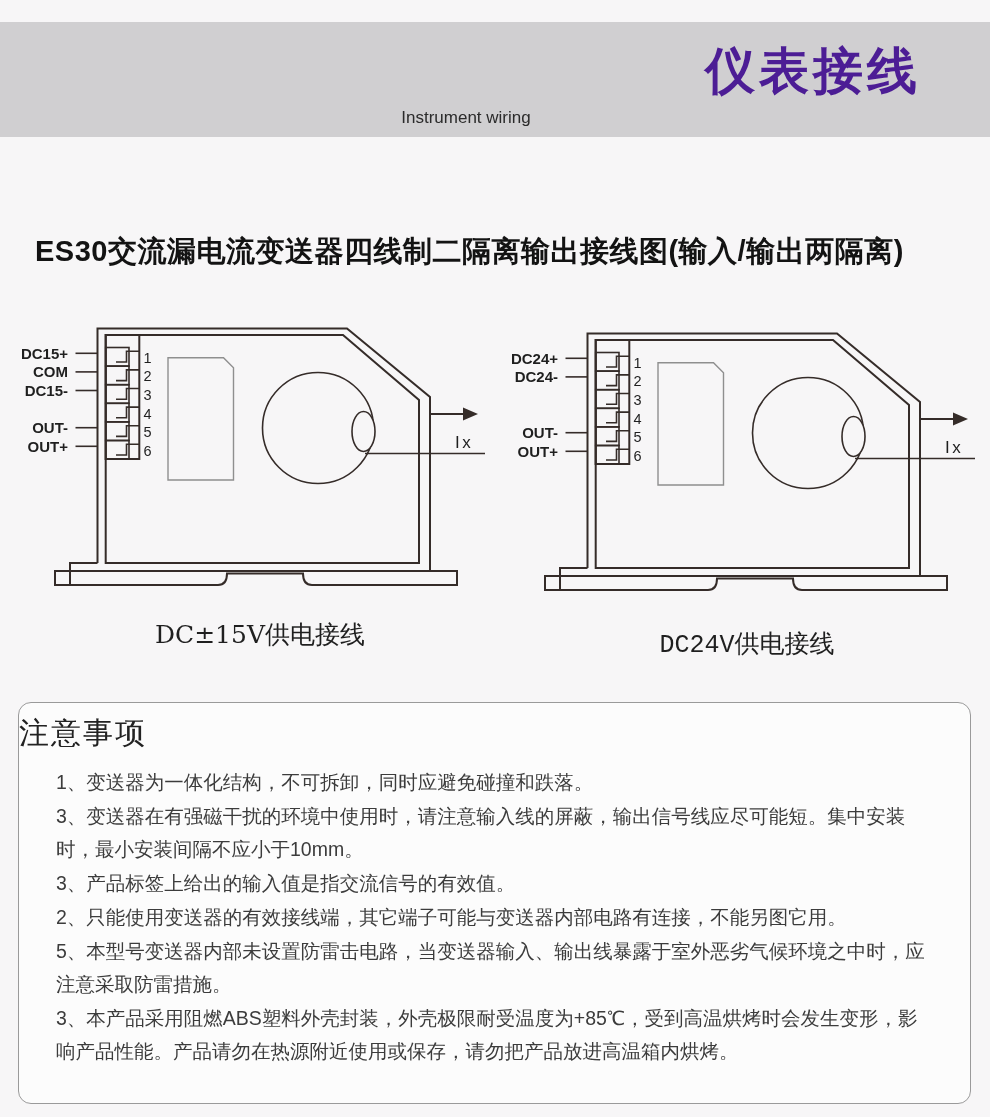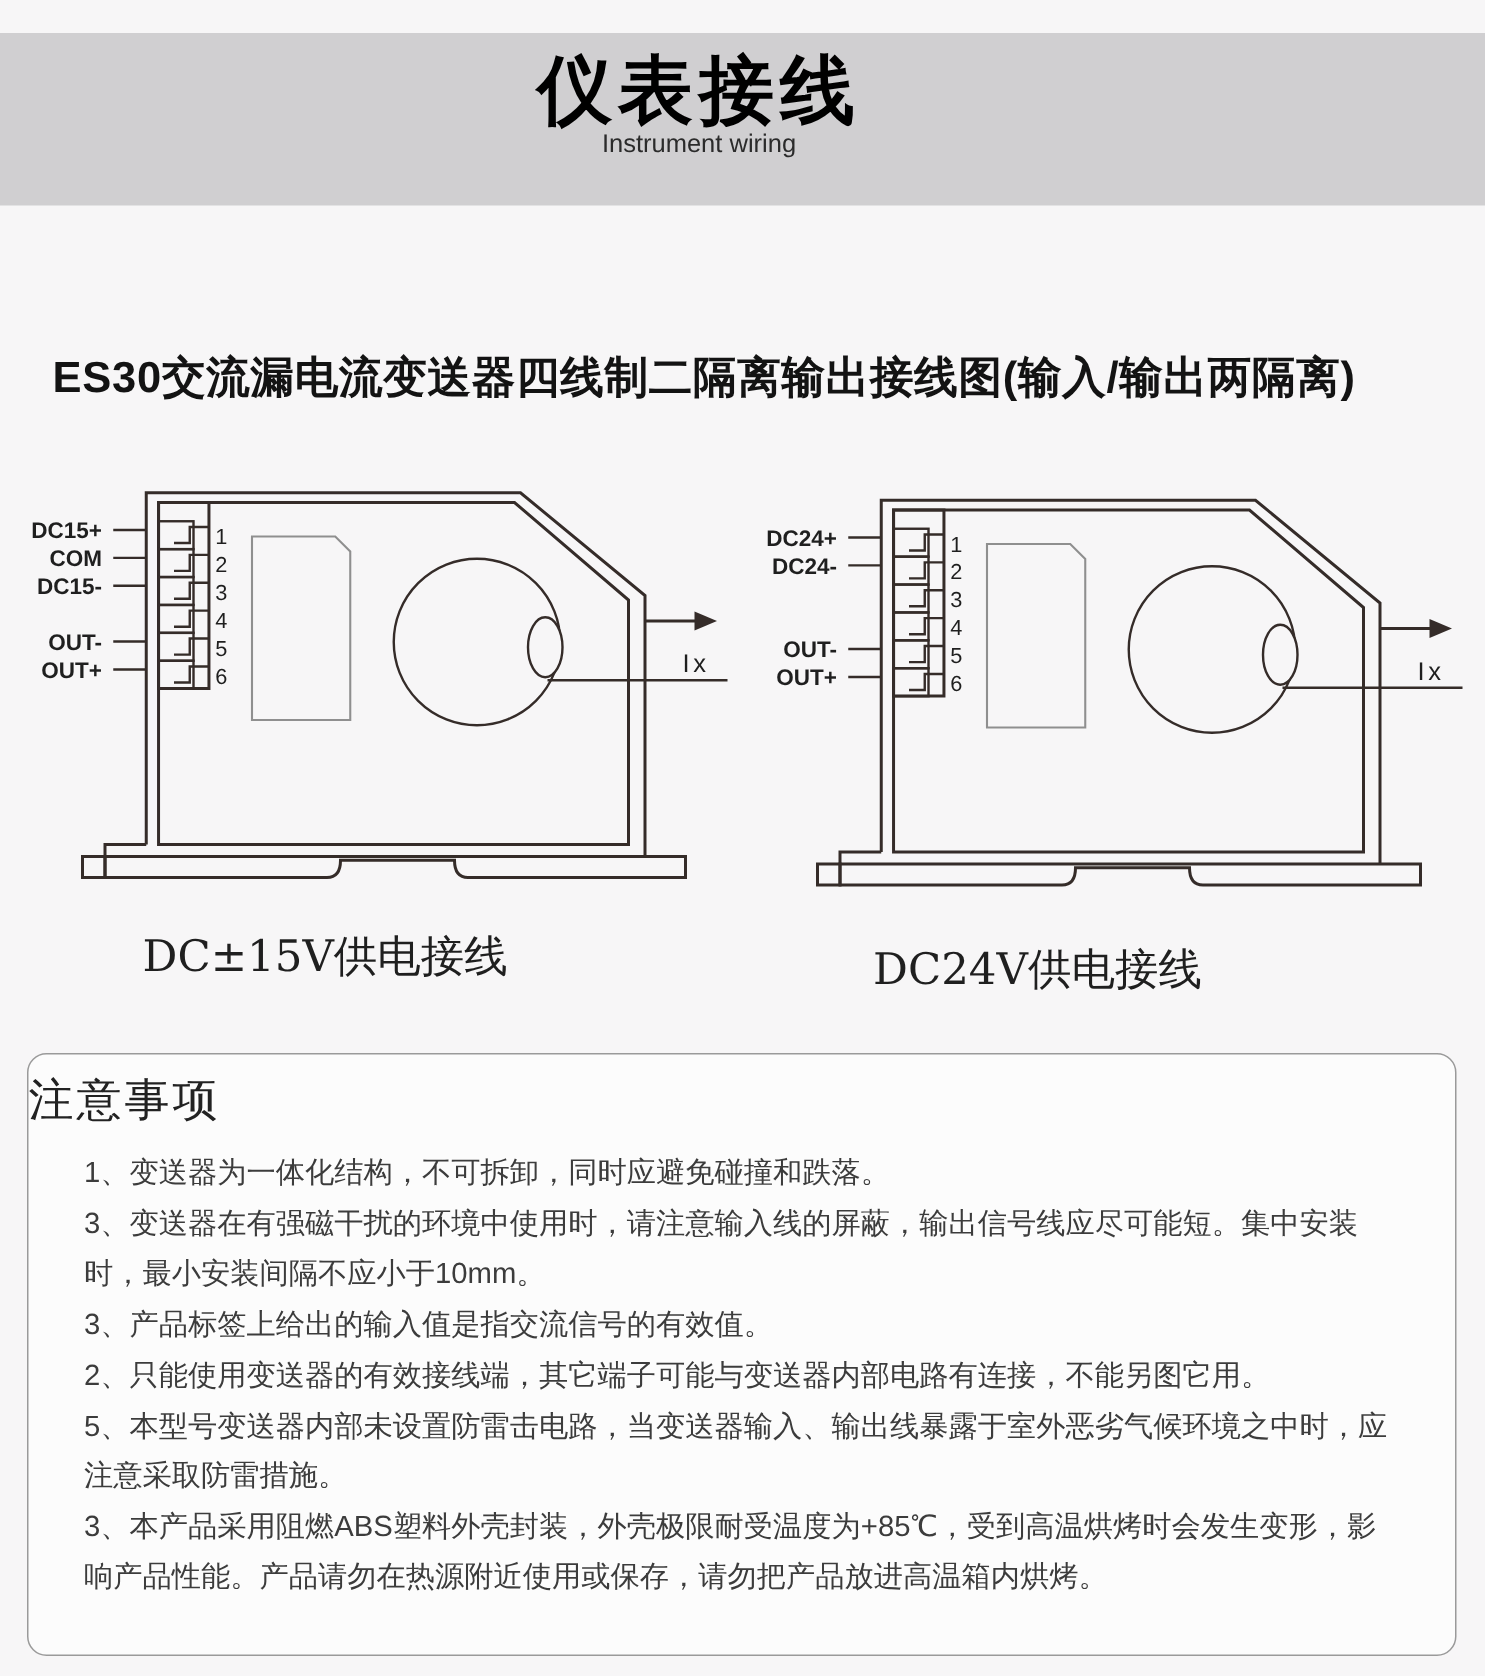--- a/index.html
+++ b/index.html
@@ -2,37 +2,37 @@
 <html><head>
 <meta charset="utf-8">
 <style>
   html,body{margin:0;padding:0;}
   body{width:990px;height:1117px;background:#f7f6f7;font-family:"Liberation Sans",sans-serif;overflow:hidden;}
   #page{position:relative;width:990px;height:1117px;background:#f7f6f7;}
 
   
   .band{position:absolute;left:0;top:22px;width:990px;height:115px;background:#d0cfd1;}
   .band-inner{position:absolute;left:0;top:0;width:932px;height:115px;text-align:center;}
-  .main-title{margin:0;padding-top:12px;font-size:50px;line-height:52px;font-weight:700;color:#000000;letter-spacing:4px;}
+  .main-title{margin:11px;padding-top:12px;font-size:50px;line-height:52px;font-weight:700;color:#4c1d95;letter-spacing:4px;text-align:right;}
   .sub-title{margin:0;font-size:17px;line-height:20px;color:#2b2b2b;text-align:center;}
 
   
   .section-title{position:absolute;left:35px;top:232px;width:940px;font-size:29px;font-weight:700;color:#131313;letter-spacing:0.5px;white-space:nowrap;}
 
   
   .diagram{position:absolute;width:495px;height:300px;}
   #diagram-left{left:0;top:310px;}
   #diagram-right{left:490px;top:315px;}
   .dlabel{font:700 15px "Liberation Sans",sans-serif;fill:#1f1f1f;}
   .dpin{font:14.5px "Liberation Sans",sans-serif;fill:#1f1f1f;}
   .dix{font:17px "Liberation Sans",sans-serif;fill:#1f1f1f;letter-spacing:2.5px;}
 
-  .caption{position:absolute;width:330px;font-family:"DejaVu Serif","Liberation Serif",serif;font-size:29px;color:#1f1f1f;}
+  .caption{position:absolute;width:330px;text-align:center;font-family:"DejaVu Serif","Liberation Serif",serif;font-size:25px;color:#1f1f1f;}
   #caption-left{left:95px;top:618px;}
-  #caption-right{left:582px;top:627px;}
+  #caption-right{left:582px;top:627px;font-family:Liberation Mono, monospace;}
 
   
   .notes-box{position:absolute;left:18px;top:702px;width:953px;height:402px;background:#fcfcfc;border:1.5px solid #9a9a9a;border-radius:13px;box-sizing:border-box;}
   .notes-title{margin:0;padding-top:10px;font-size:30px;font-weight:400;color:#222;letter-spacing:2px;}
   .notes-body{padding:12px 36px 0 37px;font-size:19.5px;line-height:33px;color:#3c3c3c;}
   .notes-body p{margin:0 0 1px 0;}
 </style>
 </head>
 <body>
 

